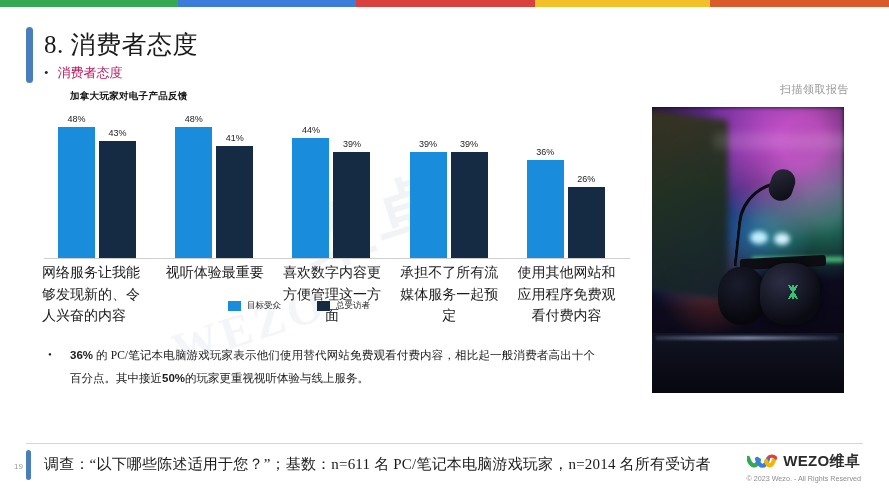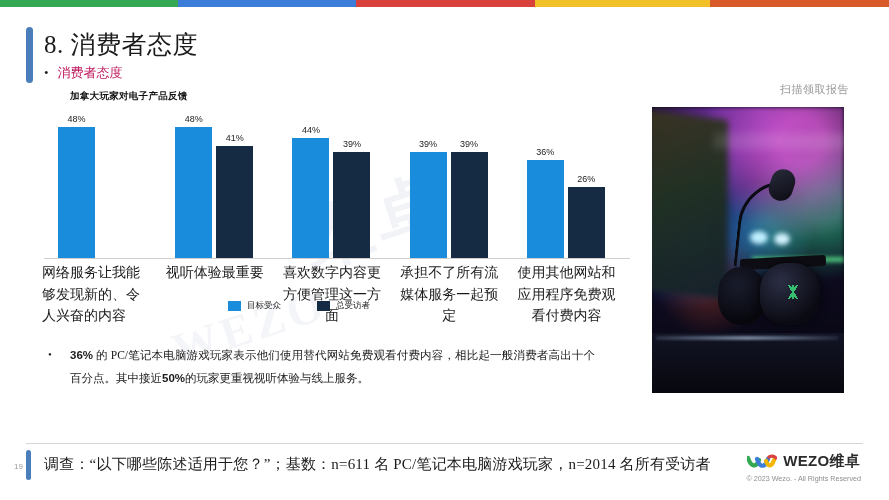--- a/index.html
+++ b/index.html
@@ -328,20 +328,24 @@
   <div id="watermark2">WEZO</div>
 
   <div id="scan-hint">扫描领取报告</div>
 
   <div id="chart">
     <div id="chart-title">加拿大玩家对电子产品反馈</div>
     <div id="plot">
         <div class="bar-wrap" style="left: 14px; width: 37px; height: 150px;">
           <div class="bar-label">48%</div>
           <div class="bar target" style="height: 130.909px; background: rgb(26, 140, 220);"></div>
+        </div>
+        <div class="bar-wrap" style="left: 55px; width: 37px; height: 150px;">
+          <div class="bar-label">43%</div>
+          <div class="bar total" style="height: 117.273px; background: rgb(21, 43, 68);"></div>
         </div>
         <div class="bar-wrap" style="left: 131.2px; width: 37px; height: 150px;">
           <div class="bar-label">48%</div>
           <div class="bar target" style="height: 130.909px; background: rgb(26, 140, 220);"></div>
         </div>
         <div class="bar-wrap" style="left: 172.2px; width: 37px; height: 150px;">
           <div class="bar-label">41%</div>
           <div class="bar total" style="height: 111.818px; background: rgb(21, 43, 68);"></div>
         </div>
         <div class="bar-wrap" style="left: 248.4px; width: 37px; height: 150px;">

